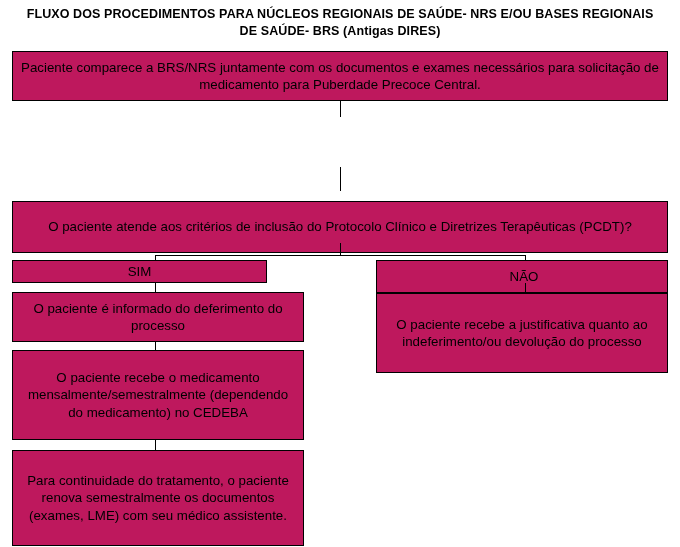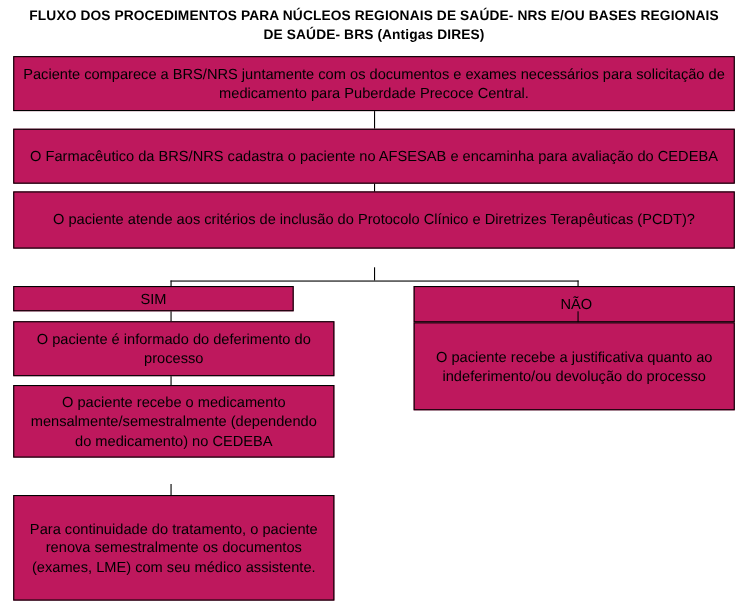--- a/index.html
+++ b/index.html
@@ -66,27 +66,24 @@
 <div class="canvas">
 
   <div class="title">FLUXO DOS PROCEDIMENTOS PARA NÚCLEOS REGIONAIS DE SAÚDE- NRS E/OU BASES REGIONAIS DE SAÚDE- BRS (Antigas DIRES)</div>
 
   <div class="box" style="left:12px; top:51px; width:656px; height:50px;">
     <span class="box-inner">Paciente comparece a BRS/NRS juntamente com os documentos e exames necessários para solicitação de medicamento para Puberdade Precoce Central.</span>
   </div>
 
   <div class="connector v-line" style="left:340px; top:101px; height:16px;"></div>
 
-  <div class="box" style="left:12px; top:117px; width:656px; height:50px;">
-    <span class="box-inner">O Farmacêutico da BRS/NRS cadastra o paciente no AFSESAB e encaminha para avaliação do CEDEBA</span>
-  </div>
 
   <div class="connector v-line" style="left:340px; top:167px; height:24px;"></div>
 
-  <div class="box" style="left:12px; top:174px; width:656px; height:52px;">
+  <div class="box" style="left:12px; top:201px; width:656px; height:52px;">
     <span class="box-inner">O paciente atende aos critérios de inclusão do Protocolo Clínico e Diretrizes Terapêuticas (PCDT)?</span>
   </div>
 
   <div class="connector v-line" style="left:340px; top:243px; height:12px;"></div>
   <div class="connector h-line" style="left:155px; top:255px; width:371px;"></div>
   <div class="connector v-line" style="left:155px; top:255px; height:5px;"></div>
   <div class="connector v-line" style="left:525px; top:255px; height:5px;"></div>
 
   <div class="box" style="left:12px; top:260px; width:255px; height:23px;">
     <span class="box-inner">SIM</span>
@@ -97,21 +94,21 @@
   </div>
 
   <div class="connector v-line" style="left:155px; top:283px; height:9px;"></div>
 
   <div class="box" style="left:12px; top:292px; width:292px; height:50px;">
     <span class="box-inner">O paciente é informado do deferimento do processo</span>
   </div>
 
   <div class="connector v-line" style="left:155px; top:342px; height:8px;"></div>
 
-  <div class="box" style="left:12px; top:350px; width:292px; height:66px;">
+  <div class="box" style="left:12px; top:350px; width:292px; height:90px;">
     <span class="box-inner">O paciente recebe o medicamento mensalmente/semestralmente (dependendo do medicamento) no CEDEBA</span>
   </div>
 
   <div class="connector v-line" style="left:155px; top:440px; height:10px;"></div>
 
   <div class="box" style="left:12px; top:450px; width:292px; height:96px;">
     <span class="box-inner">Para continuidade do tratamento, o paciente renova semestralmente os documentos (exames, LME) com seu médico assistente.</span>
   </div>
 
   <div class="connector v-line" style="left:525px; top:283px; height:10px;"></div>

